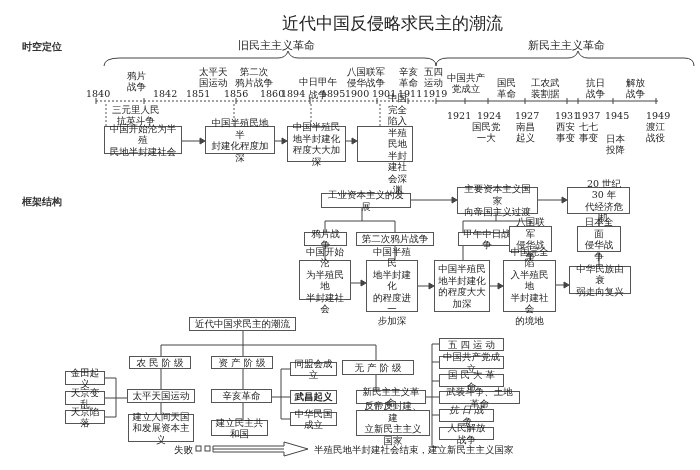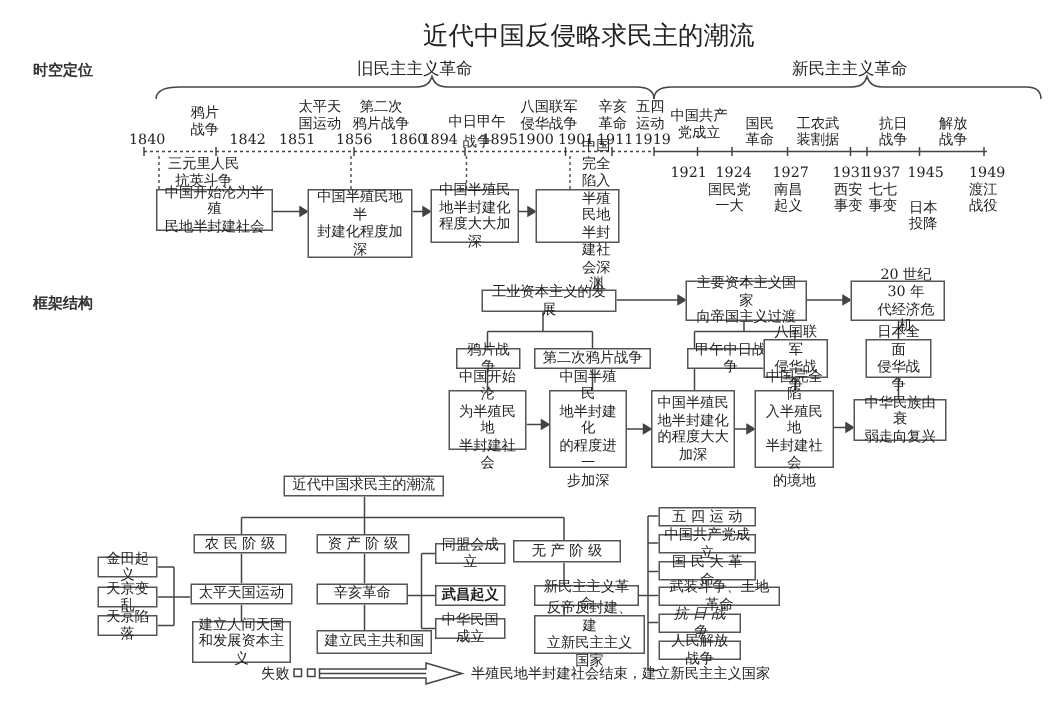--- a/index.html
+++ b/index.html
@@ -168,21 +168,21 @@
 <div class="t" style="left:424px; top:66px; white-space:pre;">五四
 运动</div>
 
 <div class="t" style="left:112px; top:104px; white-space:pre;">三元里人民
 抗英斗争</div>
 
 <div class="box" style="left:104px; top:126px; width:78px; height:28px;">
     <span>中国开始沦为半殖
 民地半封建社会</span>
   </div>
-<div class="box" style="left:205px; top:126px; width:70px; height:46px;">
+<div class="box" style="left:205px; top:126px; width:70px; height:28px;">
     <span>中国半殖民地半
 封建化程度加深</span>
   </div>
 <div class="box" style="left:287px; top:126px; width:59px; height:36px;">
     <span>中国半殖民
 地半封建化
 程度大大加深</span>
   </div>
 <div class="box" style="left:357px; top:126px; width:56px; height:36px;padding-left:28px;">
     <span>中国完全陷入
@@ -307,21 +307,21 @@
     <span>太平天国运动</span>
   </div>
 <div class="box" style="left:128px; top:414px; width:66px; height:28px;">
     <span>建立人间天国
 和发展资本主义</span>
   </div>
 
 <div class="box" style="left:211px; top:389px; width:61px; height:14px;">
     <span>辛亥革命</span>
   </div>
-<div class="box" style="left:211px; top:420px; width:77px; height:16px;">
+<div class="box" style="left:211px; top:420px; width:57px; height:16px;">
     <span>建立民主共和国</span>
   </div>
 <div class="box" style="left:290px; top:362px; width:47px; height:14px;">
     <span>同盟会成立</span>
   </div>
 <div class="box" style="left:290px; top:390px; width:47px; height:14px;font-weight:bold;">
     <span>武昌起义</span>
   </div>
 <div class="box" style="left:290px; top:412px; width:47px; height:14px;">
     <span>中华民国成立</span>

